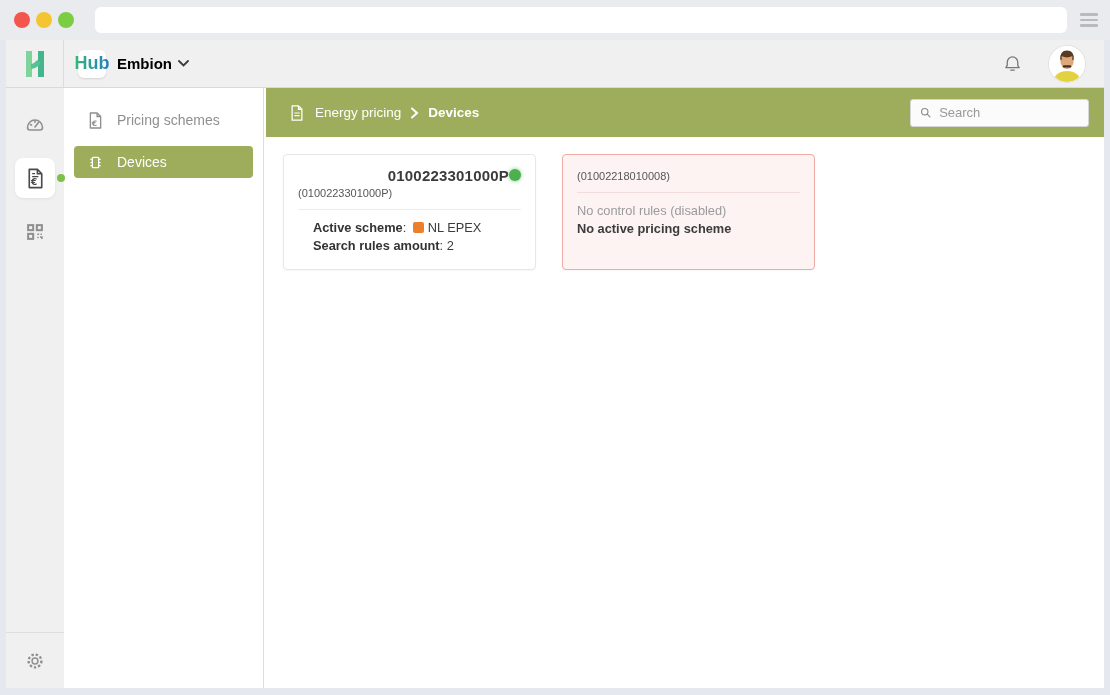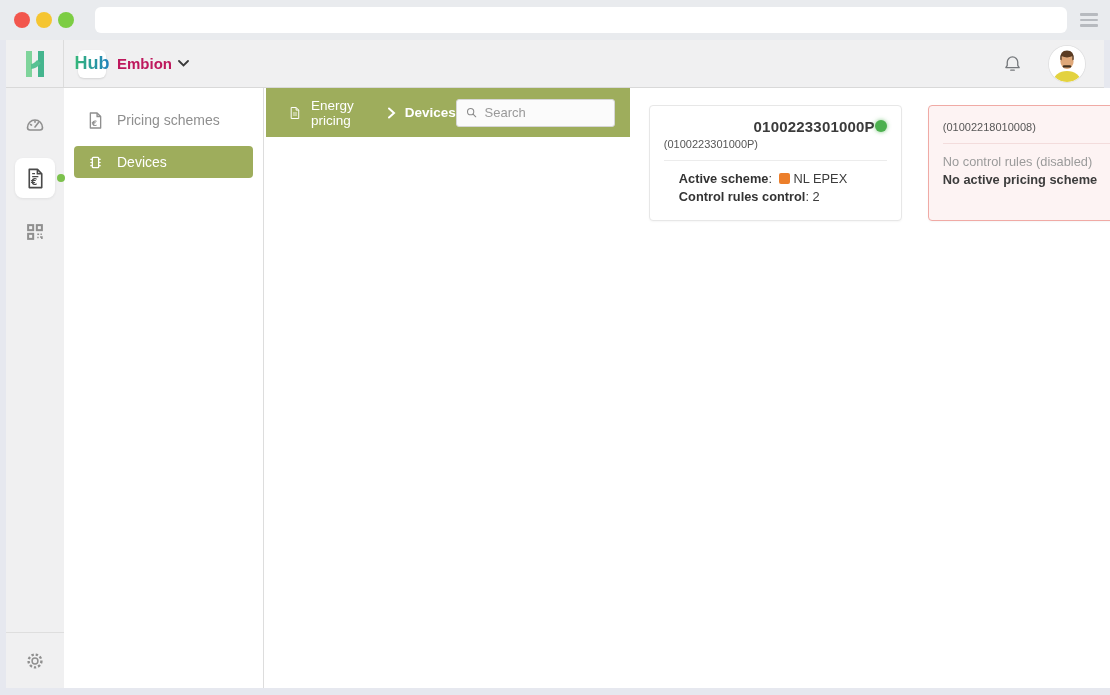--- a/index.html
+++ b/index.html
@@ -16,42 +16,42 @@
   .hamburger span{ height:2.5px; background:#b7babf; border-radius:1px; }
 
   
   .app { position:absolute; top:40px; left:6px; width:1098px; height:648px; background:#ffffff; display:flex; flex-direction:column; }
 
   
   .appheader { height:48px; background:#f0f0f1; border-bottom:1px solid #d9d9d9; display:flex; align-items:center; flex:0 0 48px; }
   .logocell { width:58px; height:100%; border-right:1px solid #dcdcdc; display:flex; align-items:center; justify-content:center; }
   .hubbadge { width:28px; height:28px; background:#fff; border-radius:6px; box-shadow:0 1px 2px rgba(0,0,0,.12); display:flex; align-items:center; justify-content:center; margin-left:14px; font-size:18px; font-weight:700; }
   .hubbadge span { background:linear-gradient(90deg,#35b779,#1f7fc0); -webkit-background-clip:text; background-clip:text; color:transparent; }
-  .workspace { margin-left:11px; font-size:15px; font-weight:700; color:#be185d; display:flex; align-items:center; gap:6px; cursor:pointer; }
+  .workspace { margin-left:11px; font-size:15px; font-weight:700; color:#000000; display:flex; align-items:center; gap:6px; cursor:pointer; }
   .hdr-right { margin-left:auto; display:flex; align-items:center; gap:26px; padding-right:19px; }
   .bell { color:#75787c; cursor:pointer; display:flex; }
   .avatar { width:36px; height:36px; border-radius:50%; overflow:hidden; background:#fff; box-shadow:0 0 0 1px rgba(0,0,0,.06); cursor:pointer; }
 
   .appbody { flex:1; display:flex; min-height:0; }
 
   
   .rail { width:58px; background:#f0f0f1; display:flex; flex-direction:column; align-items:center; padding-top:16px; position:relative; }
   .rail-item { width:40px; height:40px; display:flex; align-items:center; justify-content:center; color:#8f8f8f; margin-bottom:14px; cursor:pointer; position:relative; }
   .rail-item.active { background:#fff; border-radius:8px; color:#4a4a4a; box-shadow:0 1px 3px rgba(0,0,0,.07); }
   .rail-dot { position:absolute; right:-10px; top:16px; width:8px; height:8px; border-radius:50%; }
   .rail-bottom { margin-top:auto; width:100%; border-top:1px solid #dedede; height:56px; display:flex; align-items:center; justify-content:center; color:#8f8f8f; cursor:pointer; }
 
   
   .sidebar { width:200px; background:#fff; border-right:1px solid #ddd; padding:16px 10px 0 10px; }
   .side-item { height:32px; display:flex; align-items:center; gap:12px; padding:0 12px; font-size:14px; color:#8f8f8f; border-radius:4px; margin-bottom:10px; cursor:pointer; }
   .side-item .sicon { display:flex; color:inherit; }
   .side-item.active { color:#fff; font-weight:400; }
 
   
-  .main { flex:1; display:flex; min-width:0; }
+  .main { flex:1; display:flex; flex-direction:column; min-width:0; }
   .crumbbar { height:49px; margin-left:2px; display:flex; align-items:center; padding:0 15px 0 22px; flex:0 0 49px; }
   .crumb { display:flex; align-items:center; gap:9px; color:#fff; font-size:13.5px; }
   .crumb .sep { display:flex; color:#fff; }
   .crumb .current { font-weight:700; }
   .crumb a { color:#fff; text-decoration:none; cursor:pointer; }
   .searchbox { margin-left:auto; width:179px; height:28px; background:#fbfbfb; border:1px solid #d6d6d6; border-radius:3px; display:flex; align-items:center; padding:0 8px; gap:7px; color:#8a8a8a; }
   .searchbox input { border:none; outline:none; background:transparent; width:100%; font-size:13px; color:#555; }
   .searchbox input::placeholder { color:#9a9a9a; }
 
   .content { flex:1; background:#fff; padding:17px 0 0 19px; display:flex; gap:26px; align-items:flex-start; }
@@ -224,21 +224,21 @@
           <div class="card-top">
             <span class="card-title">0100223301000P</span>
             <span class="status-dot online" style="background-color: rgb(76, 176, 79);"></span>
           </div>
           <div class="card-sub">(0100223301000P)</div>
           <hr class="card-div">
           <div class="card-row">
             <b>Active scheme</b><span>: </span><span class="swatch" style="background-color: rgb(236, 127, 43);"></span><span>NL EPEX</span>
           </div>
           <div class="card-row">
-            <b>Control rules control</b><span>: </span><span>2</span>
+            <b>Search rules amount</b><span>: </span><span>2</span>
           </div>
         </div>
 
         <div class="card alert">
           <div class="card-sub">(01002218010008)</div>
           <hr class="card-div">
           <div class="card-line dim">No control rules (disabled)</div>
           <div class="card-line em">No active pricing scheme</div>
         </div>
 

